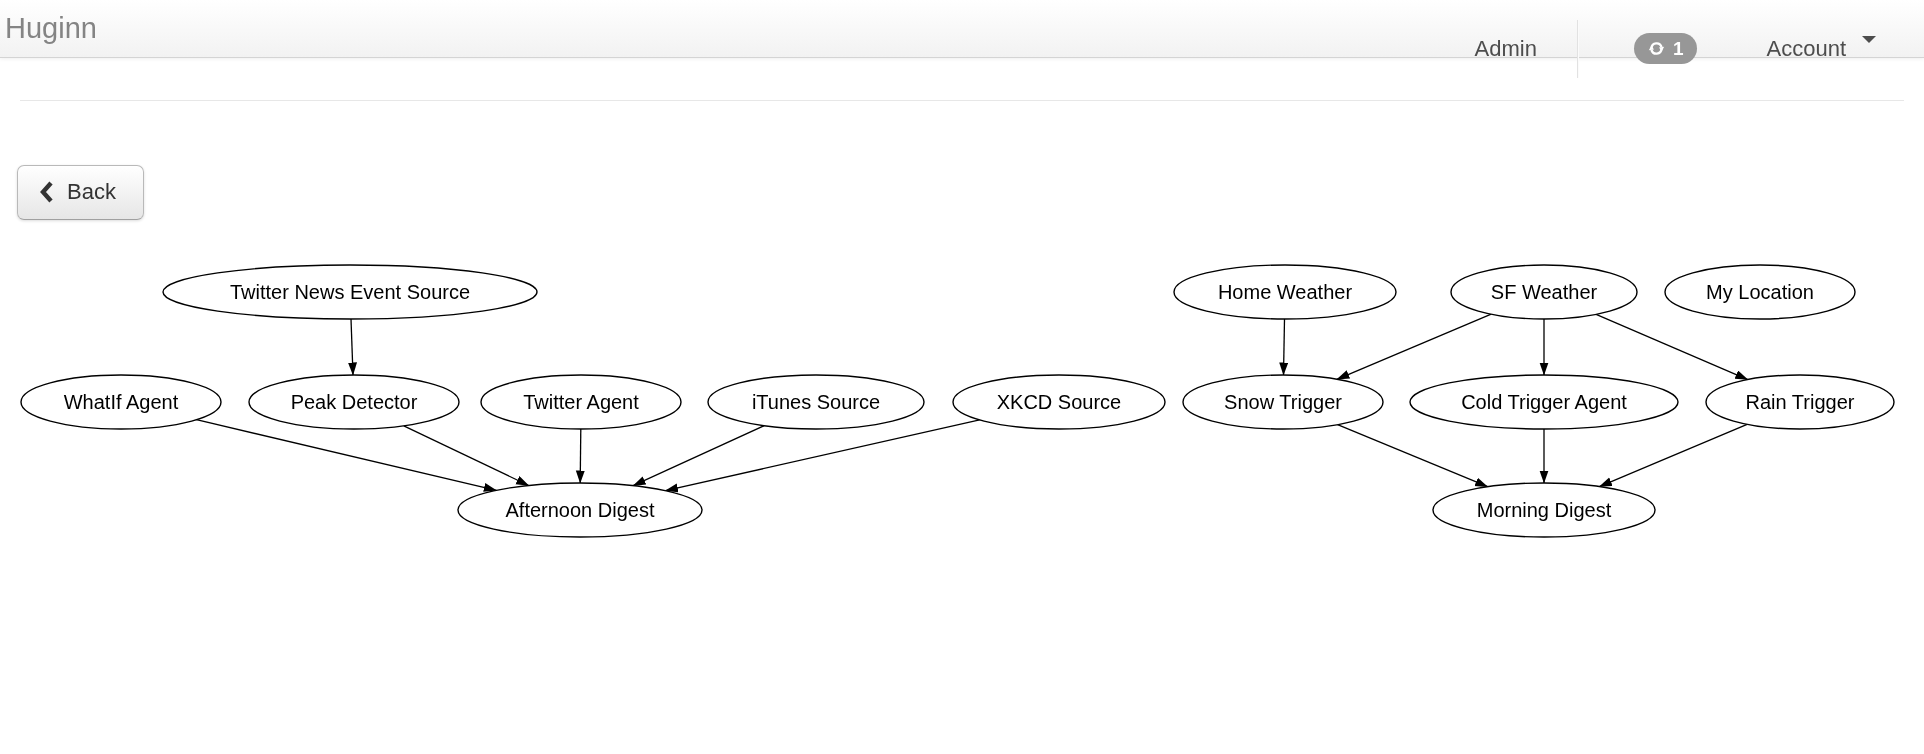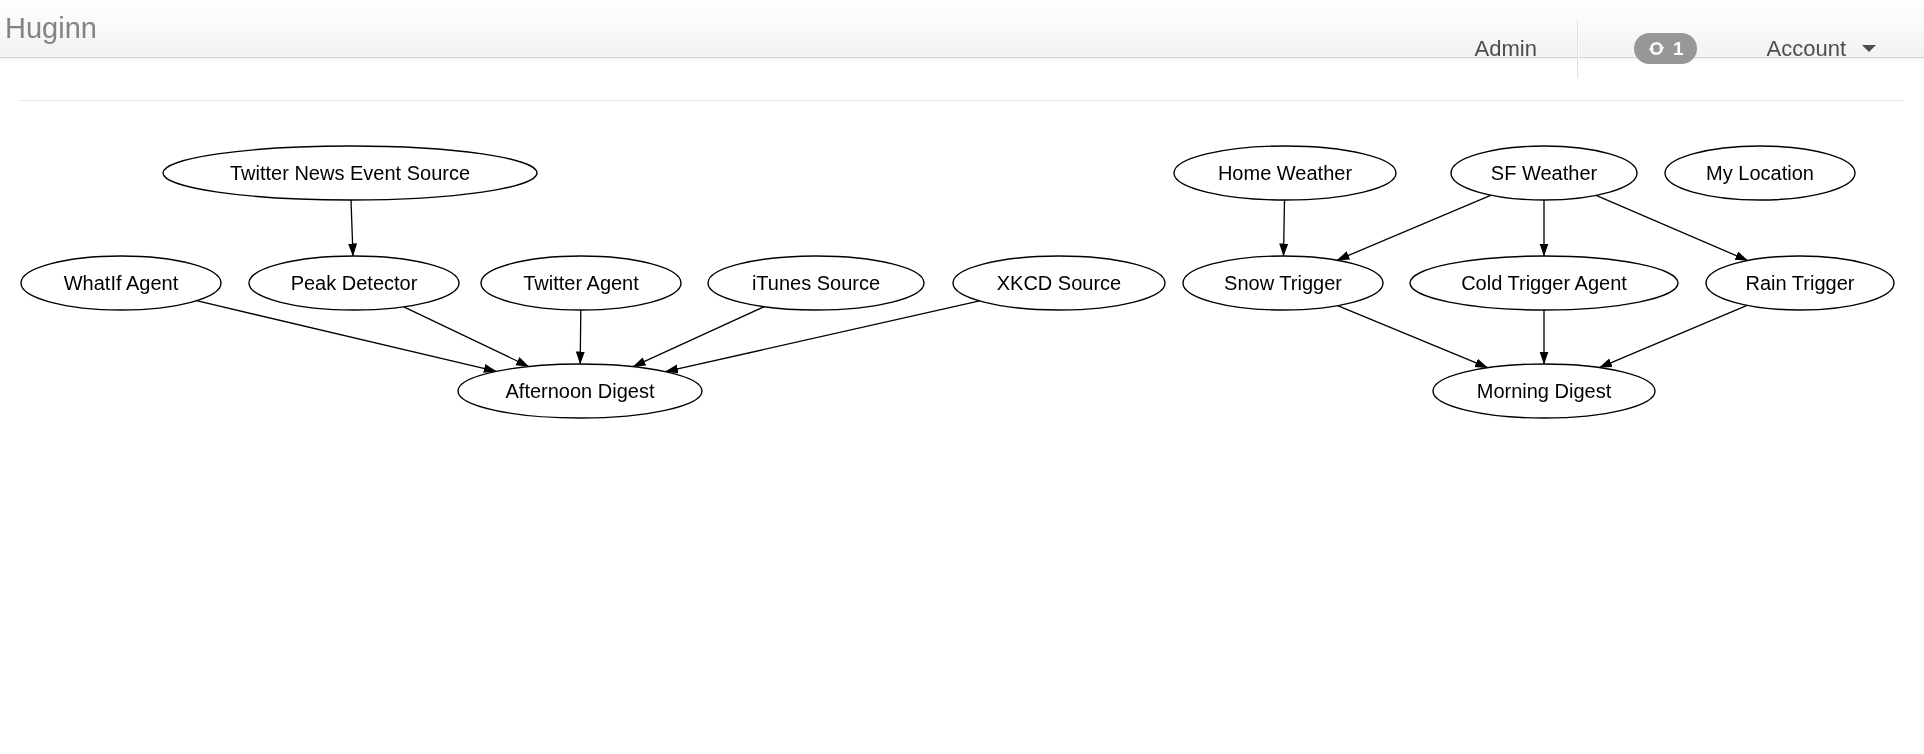--- a/index.html
+++ b/index.html
@@ -40,21 +40,21 @@
   }
   .count-badge {
     margin-left: 56px;
     background: var(--badge-background, #979797);
     color: #fff; border-radius: 16px; height: 31px;
     padding: 0 13px; display: inline-flex; align-items: center; gap: 7px;
     font-size: 19px; font-weight: bold; cursor: pointer;
   }
   .count-badge svg { display: block; }
   .account {
-    margin-left: 70px; display: inline-flex; align-items: center;
+    margin-left: 70px; display: inline-flex; 
     color: #4d4d4d; font-size: 22px; text-decoration: none; cursor: pointer;
   }
   .caret {
     display: inline-block; margin-left: 16px;
     width: 0; height: 0;
     border-left: 7px solid transparent; border-right: 7px solid transparent;
     border-top: 7px solid #4d4d4d;
   }
 
   
@@ -116,20 +116,28 @@
     </span>
     <a class="account">
       <span>Account</span>
       <span class="caret"></span>
     </a>
   </div>
 </nav>
 
 <div class="container">
   <hr class="title-divider">
+  <a class="btn-back">
+    <span>
+      <svg width="15" height="22" viewBox="0 0 15 22">
+        <path d="M12,2 L4,11 L12,20" fill="none" stroke="#333333" stroke-width="4.4"></path>
+      </svg>
+    </span>
+    <span>Back</span>
+  </a>
 
   <div class="graph-wrap">
     <svg id="graph" class="graph-svg" width="1924" height="300" viewBox="0 420 1924 300">
       <defs>
         <marker id="arrowhead" markerUnits="userSpaceOnUse" markerWidth="15" markerHeight="11" refX="12.5" refY="4.5" orient="auto">
           <path d="M0,0 L13,4.5 L0,9 Z" fill="#000000"></path>
         </marker>
       </defs>
     <line x1="351.0" y1="487.0" x2="353.0" y2="543.0" class="edge-line" marker-end="url(#arrowhead)"></line>
         <line x1="196.4" y1="587.7" x2="496.4" y2="658.3" class="edge-line" marker-end="url(#arrowhead)"></line>

